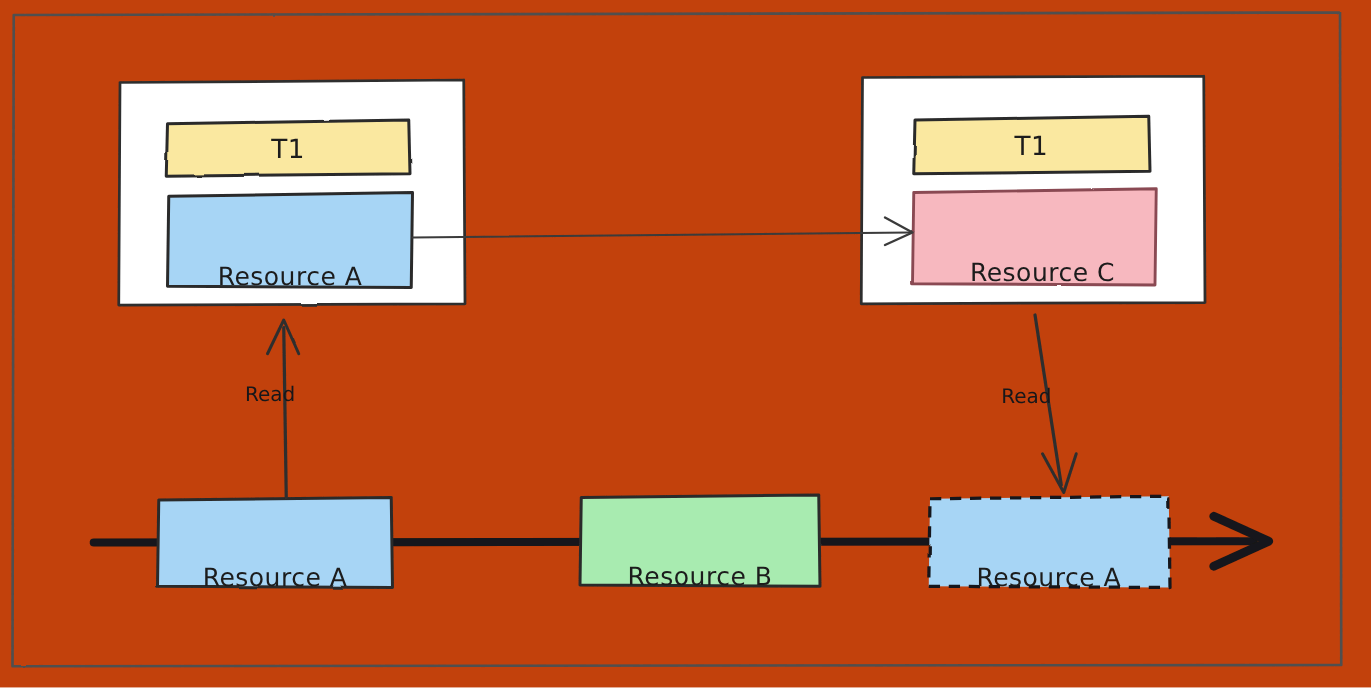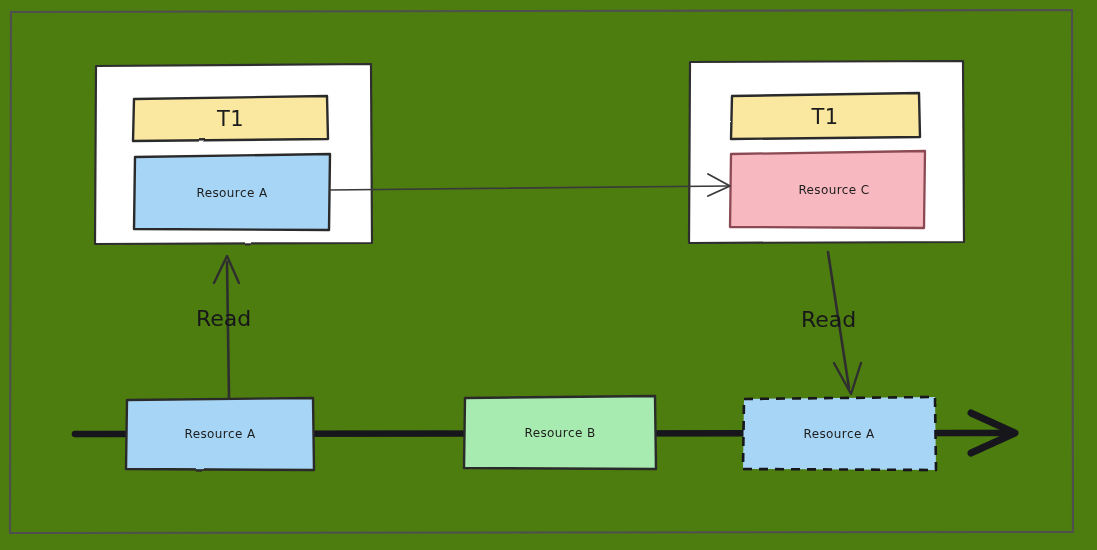--- a/index.html
+++ b/index.html
@@ -10,21 +10,21 @@
   body {
     width: 1097px;
     height: 550px;
     font-family: "DejaVu Sans", sans-serif;
     overflow: hidden;
   }
   #stage {
     position: relative;
     width: 1097px;
     height: 550px;
-    background: #4d7c0f;
+    background: #c2410c;
   }
   #stage svg.layer {
     position: absolute;
     left: 0;
     top: 0;
     width: 1097px;
     height: 550px;
     pointer-events: none;
   }
   .node-label {
@@ -32,25 +32,25 @@
     display: flex;
     align-items: center;
     justify-content: center;
     text-align: center;
     color: #1c1c1c;
     font-family: "DejaVu Sans", sans-serif;
     letter-spacing: 0.4px;
     white-space: nowrap;
   }
   .lbl-big  { font-size: 21px; }
-  .lbl-node { font-size: 12px; }
+  .lbl-node { font-size: 20px; margin-top: 28px; }
   .edge-label {
     position: absolute;
     color: #17171a;
-    font-size: 22px;
+    font-size: 16px;
     font-family: "DejaVu Sans", sans-serif;
     white-space: nowrap;
   }
   .watermark {
     position: absolute;
     right: 22px;
     bottom: 12px;
     color: #c9c9cd;
     font-size: 14px;
     font-family: "DejaVu Sans", sans-serif;

